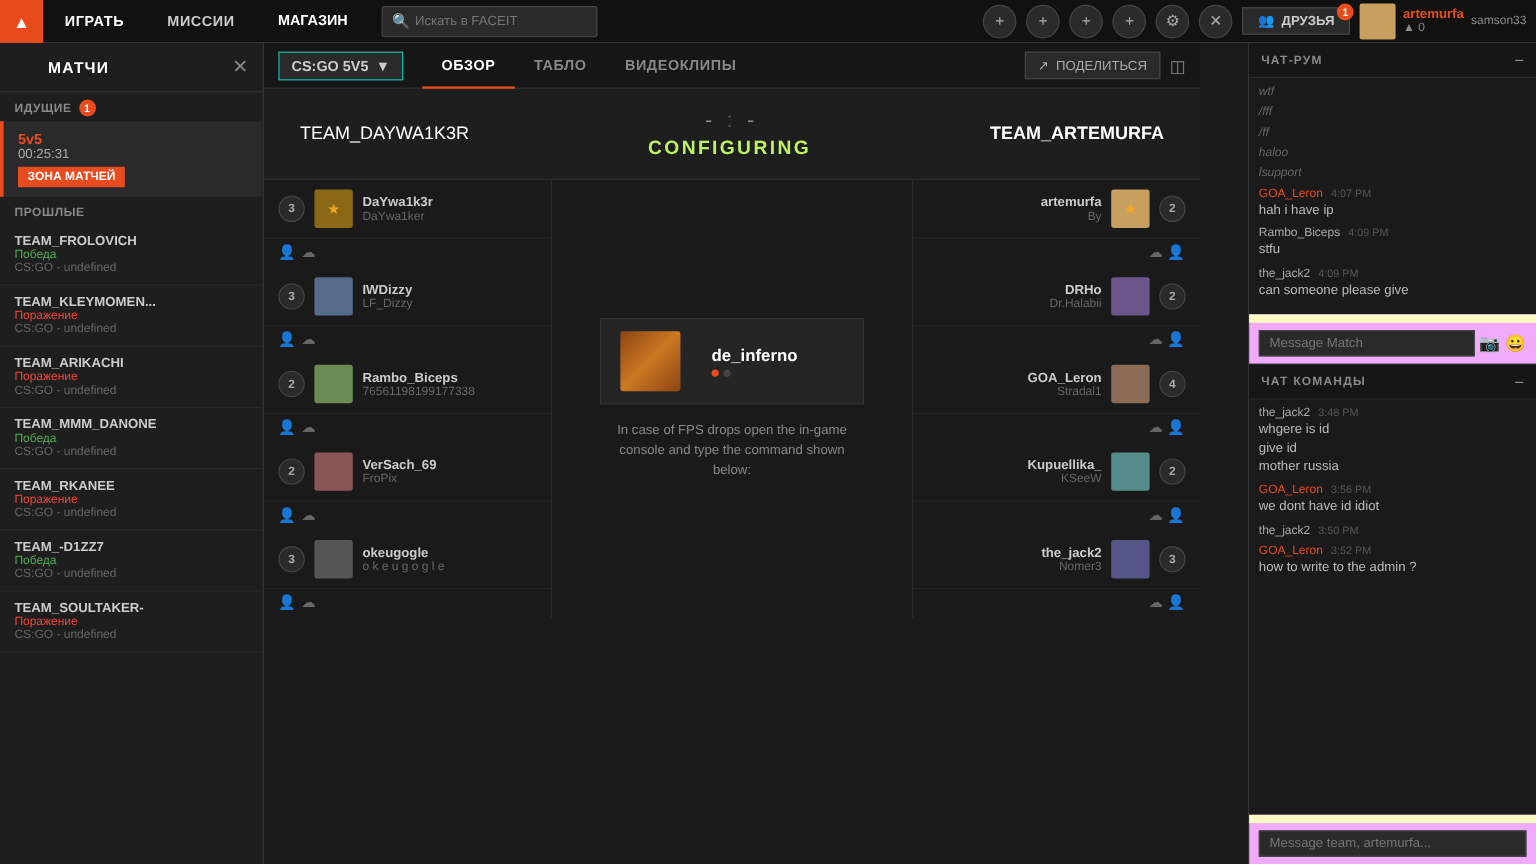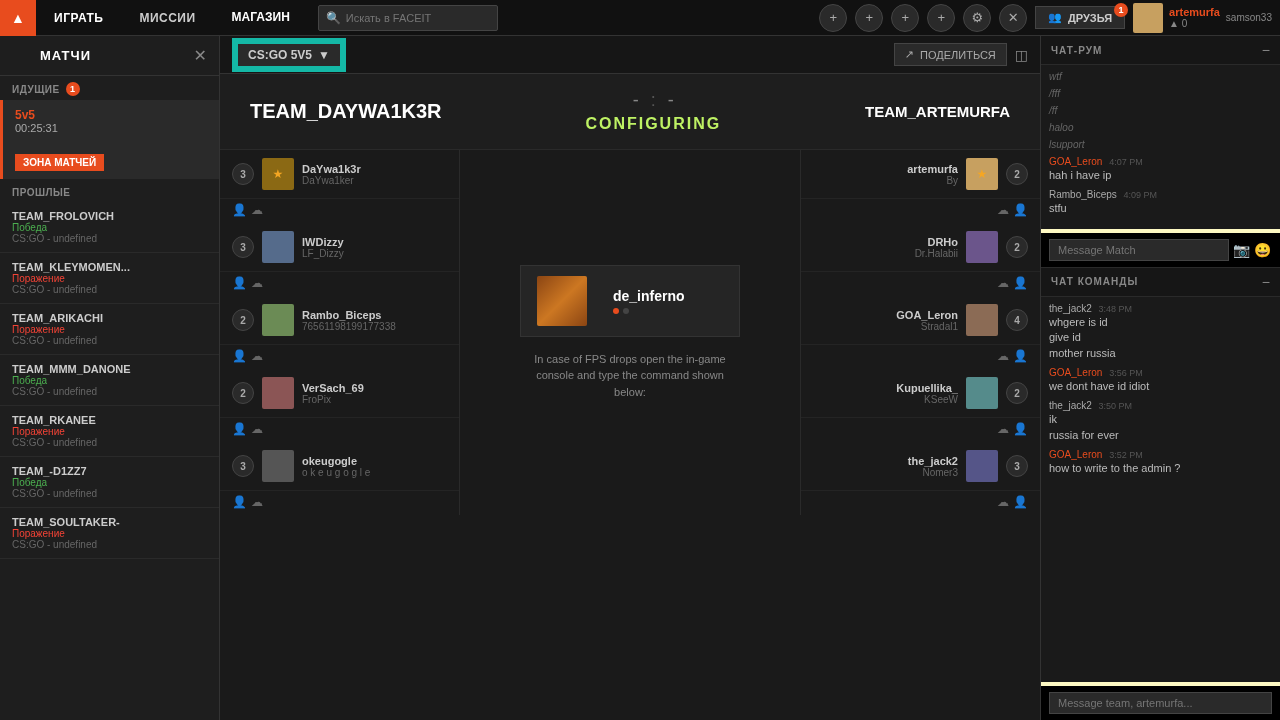--- a/index.html
+++ b/index.html
@@ -213,21 +213,21 @@
     .match-item-active .match-time { color: #aaa; font-size: 11px; }
     .match-zone-btn {
       background: #e84c1e;
       color: white;
       border: none;
       padding: 3px 8px;
       font-size: 10px;
       font-weight: bold;
       text-transform: uppercase;
       cursor: pointer;
-      margin-top: 20px;
+      margin-top: 4px;
     }
     .past-match-item {
       padding: 8px 12px;
       border-bottom: 1px solid #2a2a2a;
       cursor: pointer;
     }
     .past-match-team { color: #ccc; font-size: 11px; font-weight: bold; text-transform: uppercase; }
     .past-match-result-win { color: #4caf50; font-size: 10px; }
     .past-match-result-loss { color: #f44336; font-size: 10px; }
     .past-match-game { color: #666; font-size: 10px; }
@@ -250,21 +250,21 @@
       align-items: center;
       background: #161616;
       border-bottom: 1px solid #333;
       padding: 0 12px;
       height: 38px;
     }
     .game-selector {
       display: flex;
       align-items: center;
       background: #2a2a2a;
-      border: 6px solid #14b8a6;
+      border: 1px solid #14b8a6;
       padding: 4px 10px;
       cursor: pointer;
       font-size: 12px;
       font-weight: bold;
       color: #ccc;
       gap: 6px;
       margin-right: 16px;
     }
     .tab-item {
       padding: 0 16px;
@@ -312,21 +312,21 @@
 
     
     .match-header {
       display: flex;
       align-items: center;
       justify-content: space-between;
       padding: 16px 30px;
       background: #1e1e1e;
       border-bottom: 1px solid #2a2a2a;
     }
-    .team-name-left { font-size: 20px; font-weight: bold; color: white; text-align: left; }
+    .team-name-left { font-size: 15px; font-weight: normal; color: white; text-align: left; }
     .team-name-right { font-size: 15px; font-weight: bold; color: white; text-align: right; }
     .match-score-area {
       display: flex;
       flex-direction: column;
       align-items: center;
       gap: 4px;
     }
     .score-display {
       display: flex;
       align-items: center;
@@ -456,20 +456,21 @@
       font-size: 12px;
     }
 
     
     .right-sidebar {
       width: 240px;
       background: #1a1a1a;
       border-left: 1px solid #333;
       display: flex;
       flex-direction: column;
+      margin-left: 40px;
     }
     .chat-section {
       flex: 1;
       display: flex;
       flex-direction: column;
       border-bottom: 1px solid #2a2a2a;
       min-height: 0;
     }
     .chat-header {
       display: flex;
@@ -493,22 +494,22 @@
       margin-bottom: 6px;
     }
     .chat-msg-name { font-size: 10px; color: #888; margin-bottom: 1px; }
     .chat-msg-name .timestamp { color: #555; font-size: 9px; margin-left: 4px; }
     .chat-msg-text { font-size: 11px; color: #bbb; line-height: 1.4; }
     .chat-input-area {
       display: flex;
       align-items: center;
       padding: 6px 8px;
       gap: 4px;
-      background: #000000;
-      border-top: 4px solid #fef9c3;
+      background: #f0abfc;
+      border-top: 7px solid #fef9c3;
     }
     .chat-input {
       flex: 1;
       background: #2a2a2a;
       border: 1px solid #444;
       color: #ccc;
       font-size: 11px;
       padding: 4px 8px;
       outline: none;
     }
@@ -625,20 +626,25 @@
     </div>
   </div>
 
   <div class="center-content">
 
     <div class="match-tabs">
       <div class="game-selector">
         <span>CS:GO 5V5</span>
         <span>▼</span>
       </div>
+      <div id="tabs-list" style="display:flex;">
+          <div class="tab-item active">ОБЗОР</div>
+          <div class="tab-item">ТАБЛО</div>
+          <div class="tab-item">ВИДЕОКЛИПЫ</div>
+        </div>
       <div class="tab-share" style="margin-left:auto;">
         <span>↗</span>
         <span>ПОДЕЛИТЬСЯ</span>
       </div>
       <div class="layout-btn">◫</div>
     </div>
 
     <div class="match-area">
 
       <div class="match-header">
@@ -872,20 +878,27 @@
       </div>
       <div class="chat-msg-text">hah i have ip</div>
     </div>
           <div class="chat-msg">
       <div class="chat-msg-name">
         <span style="color:#aaa">Rambo_Biceps</span>
         <span class="timestamp">4:09 PM</span>
       </div>
       <div class="chat-msg-text">stfu</div>
     </div>
+          <div class="chat-msg">
+      <div class="chat-msg-name">
+        <span style="color:#aaa">the_jack2</span>
+        <span class="timestamp">4:09 PM</span>
+      </div>
+      <div class="chat-msg-text">can someone please give</div>
+    </div>
         </div>
       <div class="chat-input-area">
         <input class="chat-input" type="text" placeholder="Message Match" style="">
         <span class="chat-input-icon">📷</span>
         <span class="chat-input-icon">😀</span>
       </div>
     </div>
 
     <div class="chat-section-bottom">
       <div class="chat-header">
@@ -905,21 +918,20 @@
       <span style="color:#e84c1e">GOA_Leron</span>
       <span class="timestamp">3:56 PM</span>
     </div>
     <div class="chat-msg-text">we dont have id idiot</div>
   </div>
           <div class="chat-msg">
     <div class="chat-msg-name">
       <span style="color:#aaa">the_jack2</span>
       <span class="timestamp">3:50 PM</span>
     </div>
-    <div class="chat-msg-text">ik<br>russia for ever</div>
   </div>
           <div class="chat-msg">
     <div class="chat-msg-name">
       <span style="color:#e84c1e">GOA_Leron</span>
       <span class="timestamp">3:52 PM</span>
     </div>
     <div class="chat-msg-text">how to write to the admin ?</div>
   </div>
         </div>
       <div class="chat-input-area">

